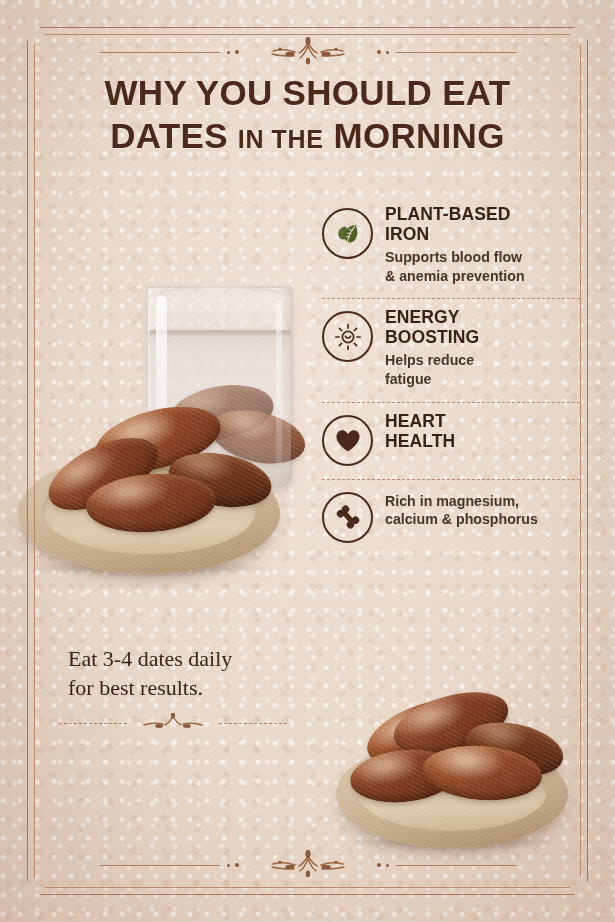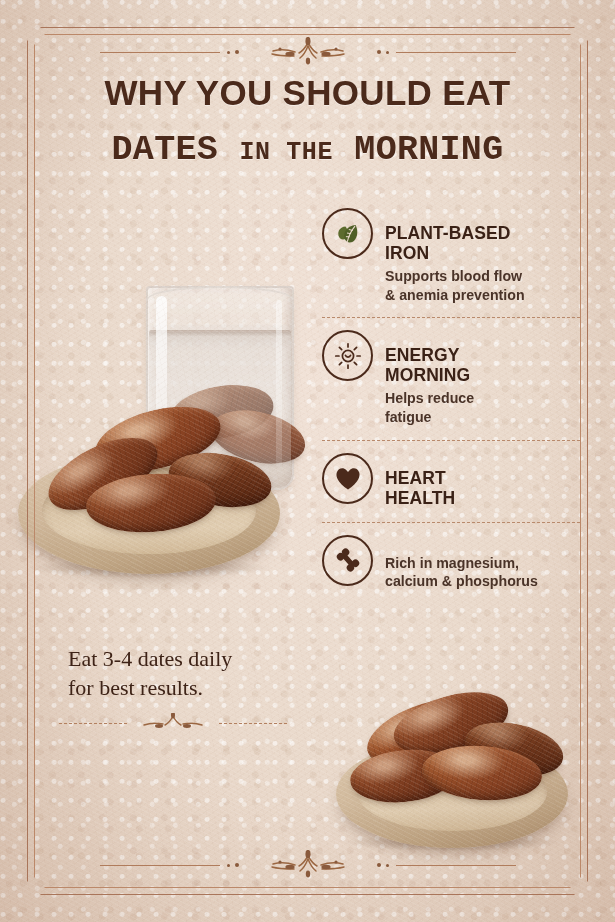--- a/index.html
+++ b/index.html
@@ -56,32 +56,32 @@
   .orn-dot.sm{width:3px;height:3px;}
   .flourish{margin:0 3px;}
 
   
   .title-wrap{position:absolute;left:0;top:74px;width:615px;text-align:center;}
   .title-l1,.title-l2{
     color:#4b2a1b;font-weight:bold;letter-spacing:.3px;line-height:1.08;
     text-shadow:0 1px 0 rgba(255,255,255,.45);
   }
   .title-l1{font-size:35px;}
-  .title-l2{font-size:35px;margin-top:20px;font-family:Liberation Mono, monospace;}
+  .title-l2{font-size:35px;margin-top:5px;}
   .title-l2 .small{font-size:25px;letter-spacing:.6px;}
 
   
   #benefits{position:absolute;left:322px;top:205px;width:258px;}
   .benefit{display:flex;align-items:flex-start;gap:12px;padding-bottom:4px;}
   .bicon{
     flex:0 0 auto;width:47px;height:47px;border-radius:50%;
     border:2.4px solid #4b2a1b;display:flex;align-items:center;justify-content:center;
     margin-top:3px;
   }
-  .btext{flex:1 1 auto;min-width:0;margin-top:19px;}
+  .btext{flex:1 1 auto;min-width:0;}
   .bhead{
     color:#3a2116;font-weight:bold;font-size:17.5px;line-height:1.14;letter-spacing:.1px;
     white-space:pre-line;
   }
   .bdesc{
     color:#4a3328;font-size:14.2px;line-height:1.32;margin-top:3px;white-space:pre-line;font-weight:bold;
   }
   .bsep{
     height:0;border-top:1.6px dashed #b98a6c;margin:9px 0 9px 0;width:100%;
   }
@@ -307,21 +307,21 @@
               <path d="M23 14 H26.2"></path>
             <path d="M5.4 5.4 L7.7 7.7"></path>
               <path d="M20.3 20.3 L22.6 22.6"></path>
             <path d="M22.6 5.4 L20.3 7.7"></path>
               <path d="M7.7 20.3 L5.4 22.6"></path>
           </g>
         </svg>
       </div>
       <div class="btext">
         <div class="bhead">ENERGY
-MORNING</div>
+BOOSTING</div>
         <div class="bdesc">Helps reduce
 fatigue</div>
       </div>
     </div>
     <div class="bsep"></div>
 
     <div class="benefit">
       <div class="bicon">
         <svg width="28" height="26" viewBox="0 0 28 26">
           <path d="M14 24.5 C3.5 17.2 1.5 11.4 2.8 7.4 C4 3.6 9 1.8 12.2 5 L14 6.9 L15.8 5 C19 1.8 24 3.6 25.2 7.4 C26.5 11.4 24.5 17.2 14 24.5 Z" fill="#4b2a1b"></path>

